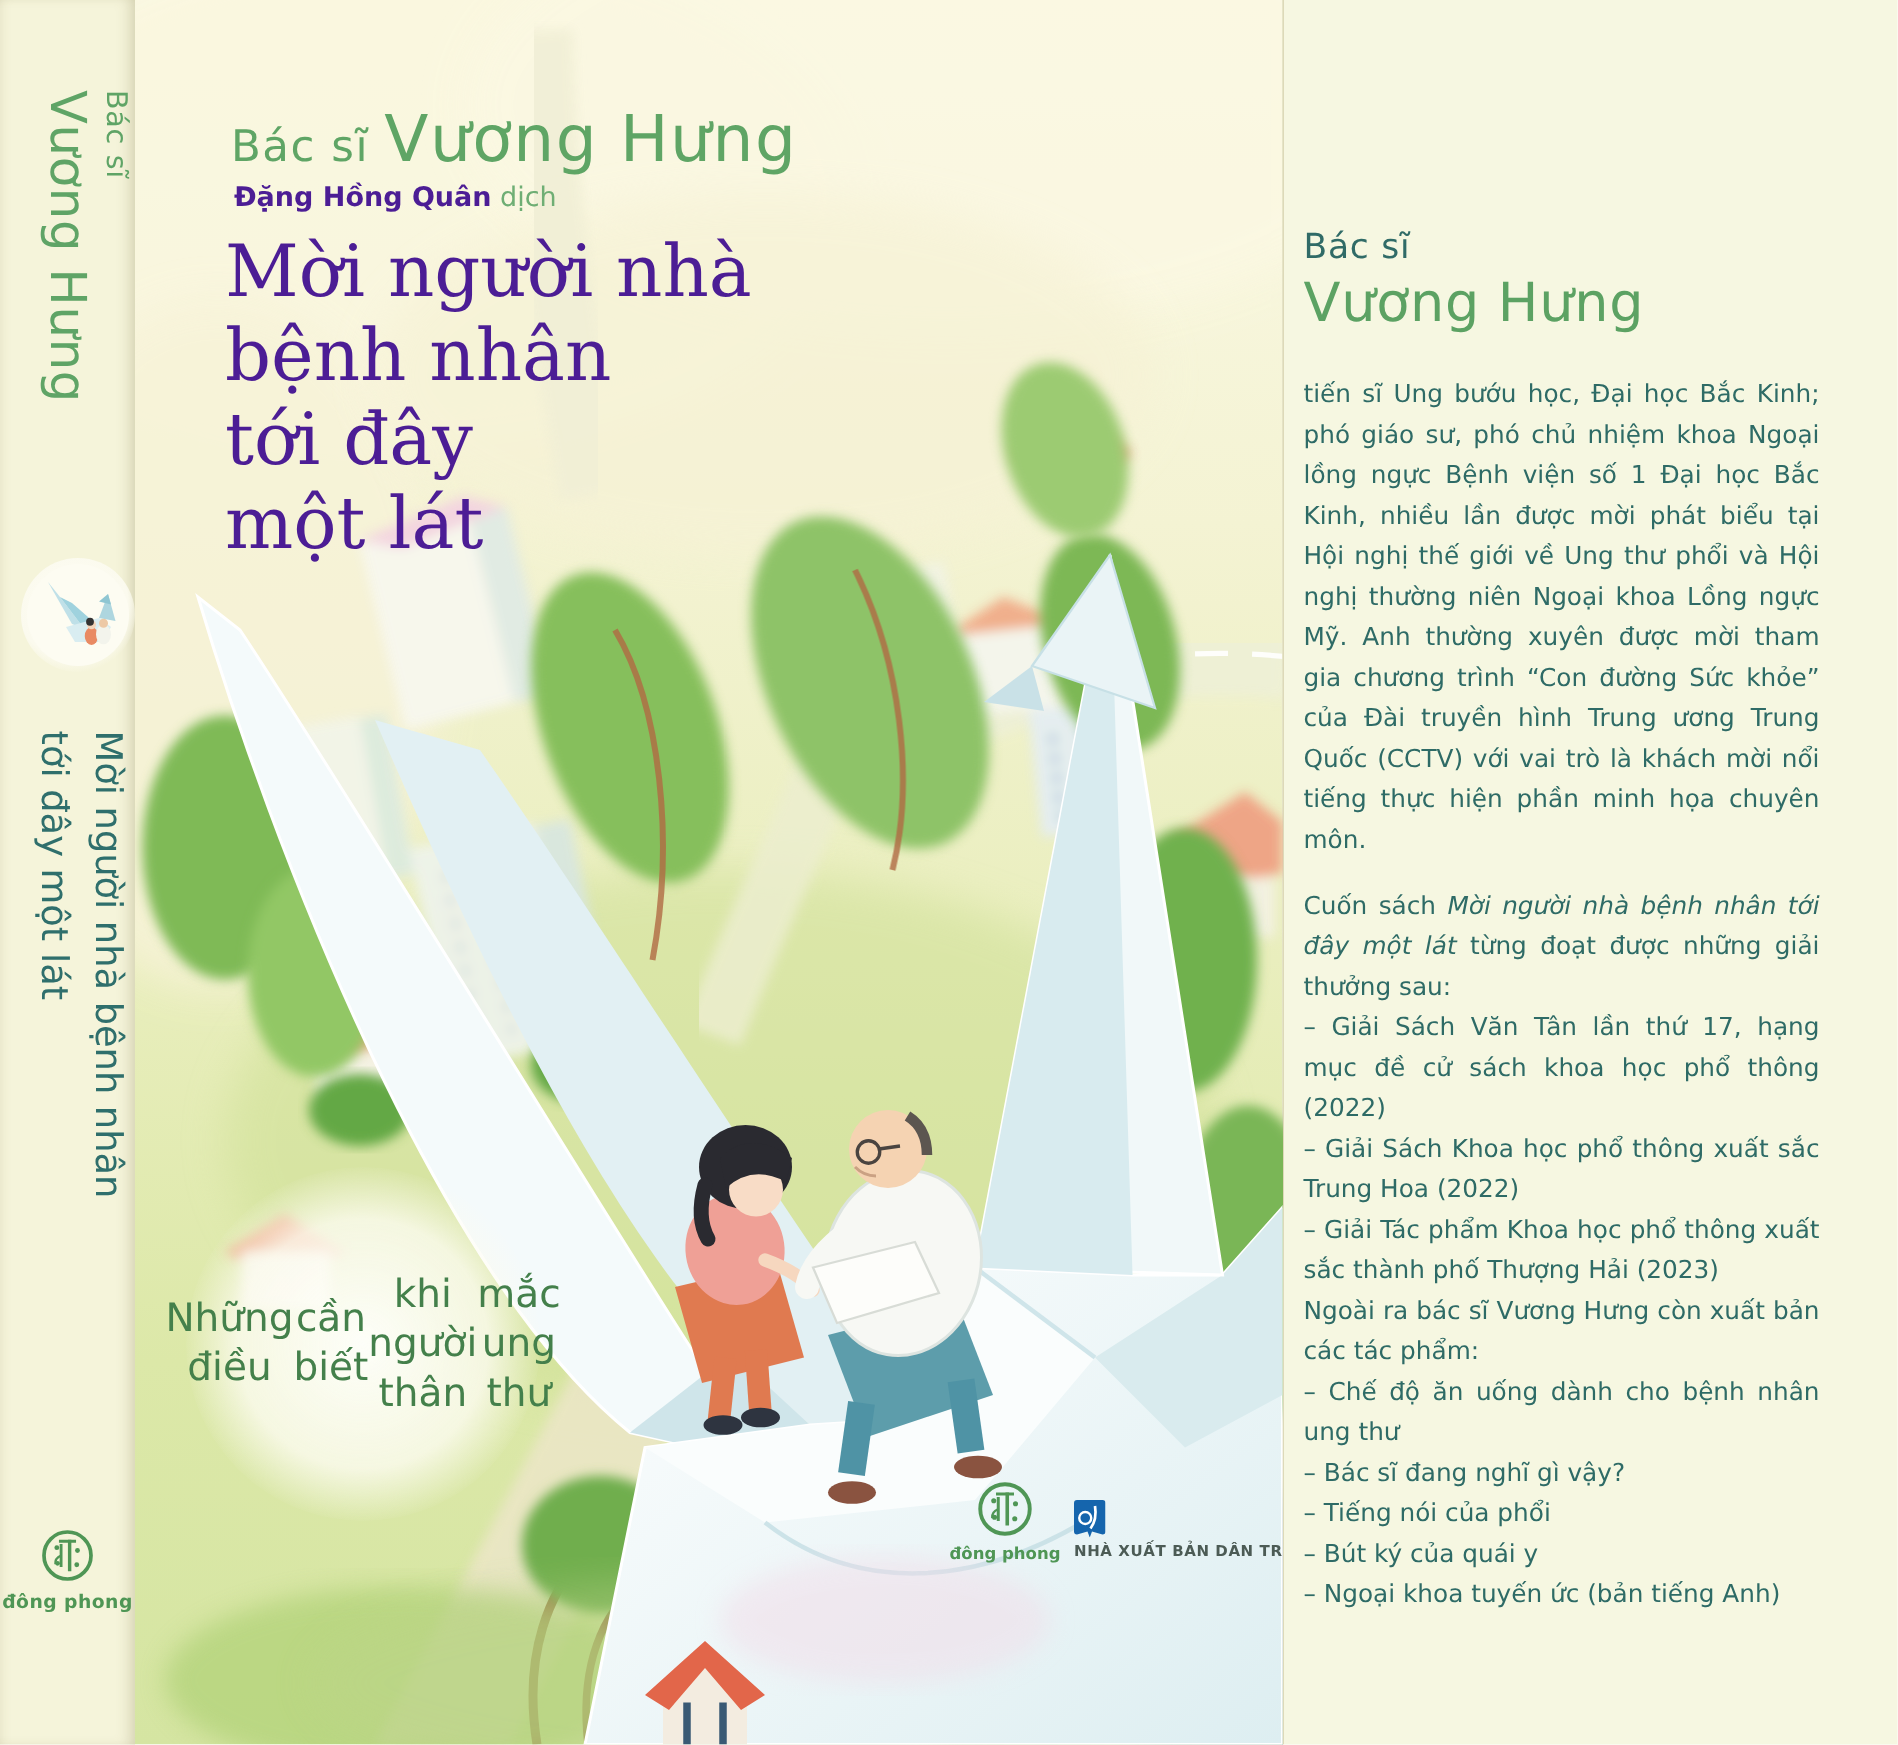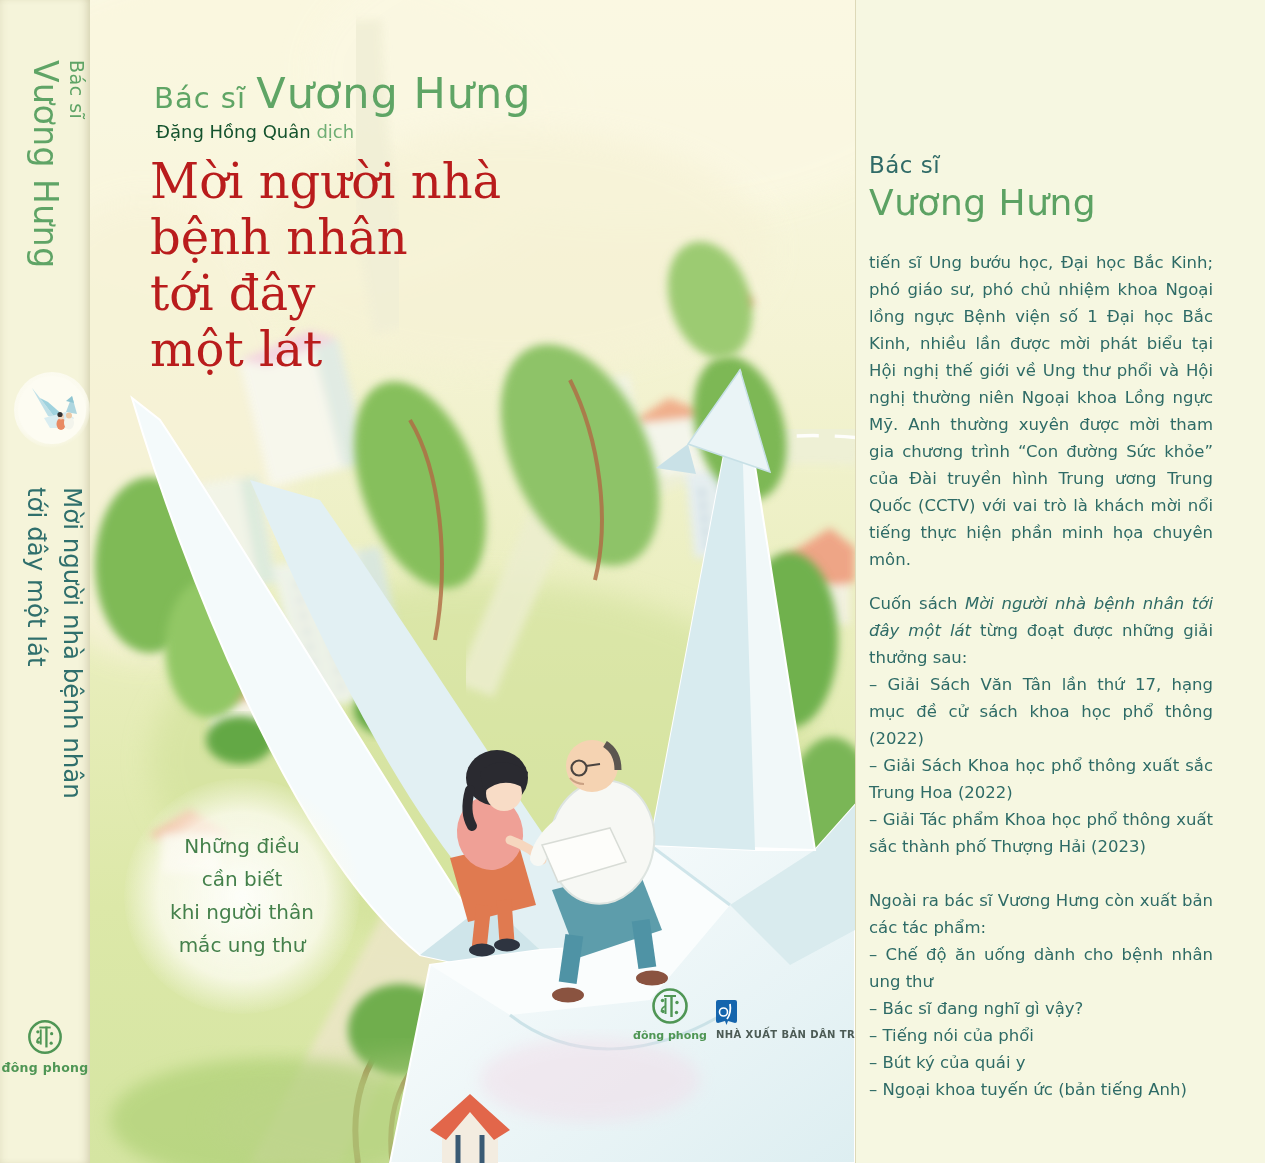--- a/index.html
+++ b/index.html
@@ -28,42 +28,42 @@
   .spine-logo-label { margin-top:4px; font-size:12.5px; font-weight:bold; color:#4f9655; letter-spacing:.3px; }
 
   
   .cover { position:absolute; left:90px; top:0; width:765px; height:1163px; overflow:hidden;
            box-shadow: inset -4px 0 6px -3px rgba(80,80,40,.25); }
   .cover svg.illustration { position:absolute; left:0; top:0; }
   .cover-author-line { position:absolute; left:64px; top:68px; color:#5fa565; }
   .cover-author-prefix { font-size:29px; letter-spacing:1px; }
   .cover-author-name { font-size:43px; letter-spacing:1px; }
   .cover-translator-line { position:absolute; left:66px; top:121px; font-size:18px; color:#6fae74; }
-  .cover-translator-name { font-weight:normal; color:#14532d; }
+  .cover-translator-name { font-weight:bold; color:#4c1d95; }
   .cover-title { position:absolute; left:60px; top:153px; font-family:"DejaVu Serif", serif;
-                 font-size:48px; line-height:56px; color:#b91c1c; font-weight:500; letter-spacing:0; }
+                 font-size:48px; line-height:56px; color:#4c1d95; font-weight:500; letter-spacing:0; }
   .tagline-bubble { position:absolute; left:34px; top:778px; width:236px; height:236px; border-radius:50%;
                     background:radial-gradient(circle, rgba(255,255,253,.95) 0%, rgba(252,251,240,.8) 50%, rgba(250,250,235,0) 72%);
-                    display:flex; flex-direction:column; justify-content:center; align-items:center;
-                    font-size:20px; line-height:33px; color:#44804b; font-weight:500; text-align:center; }
+                    display:flex; flex-direction:row; justify-content:center; align-items:center;
+                    font-size:26px; line-height:33px; color:#44804b; font-weight:500; text-align:center; }
   .cover-logos { position:absolute; left:548px; top:986px; display:flex; align-items:flex-start; gap:14px; }
   .pub1 { display:flex; flex-direction:column; align-items:center; width:64px; }
   .pub1-label { margin-top:3px; font-size:11px; font-weight:bold; color:#4f9655; white-space:nowrap; }
   .pub2 { display:flex; flex-direction:column; align-items:flex-start; padding-top:14px; }
   .pub2-label { margin-top:4px; font-size:10px; font-weight:bold; color:#4c5b55; letter-spacing:.4px; white-space:nowrap; }
 
   
   .flap { position:absolute; left:855px; top:0; width:410px; height:1163px; background:#f6f7e1;
           border-left:1px solid #ddd9b8; padding:152px 52px 0 13px; }
   .flap-author-small { font-size:23px; color:#306b67; letter-spacing:.5px; }
   .flap-author-name { font-size:36px; color:#5ca263; letter-spacing:.5px; margin-top:4px; }
   .flap-text { font-size:16.5px; line-height:27px; color:#2e6b66; text-align:justify; }
   .flap-bio { margin-top:26px; }
   .flap-awards-intro { margin-top:17px; }
-  .flap-works-intro { margin-top:27px; }
+  .flap-works-intro { }
   .book-title-it { font-style:italic; }
   .flap-list div { text-align:justify; }
   .flap-works div { }
 </style>
 </head>
 <body>
 
 <div class="book">
 
   <div class="spine">

